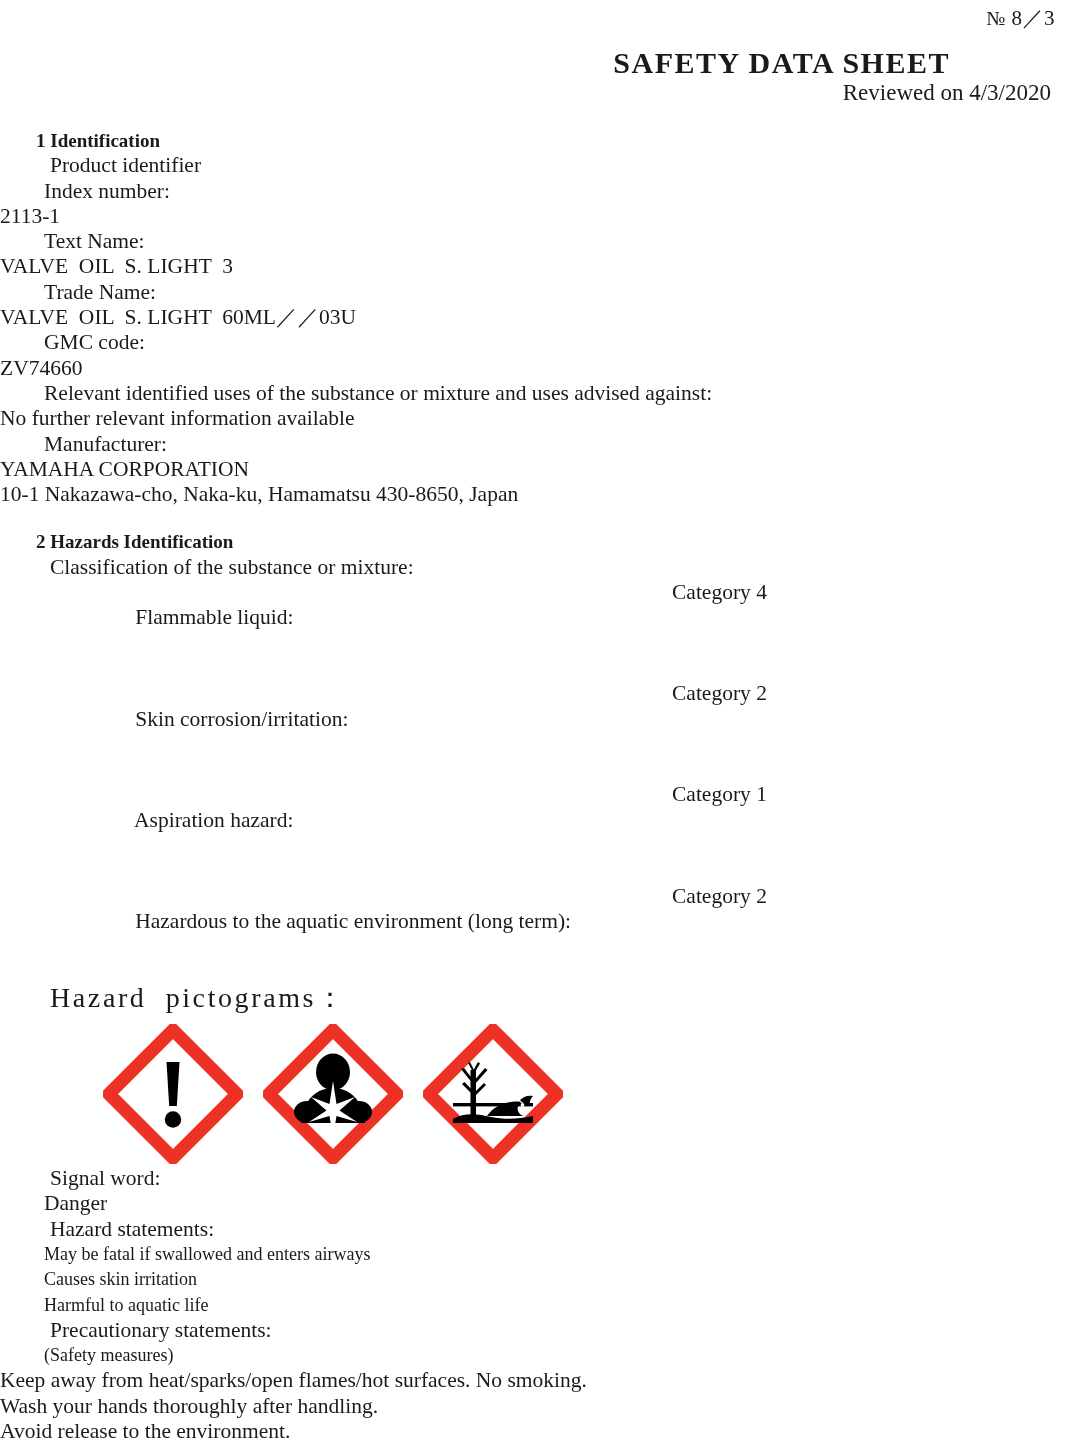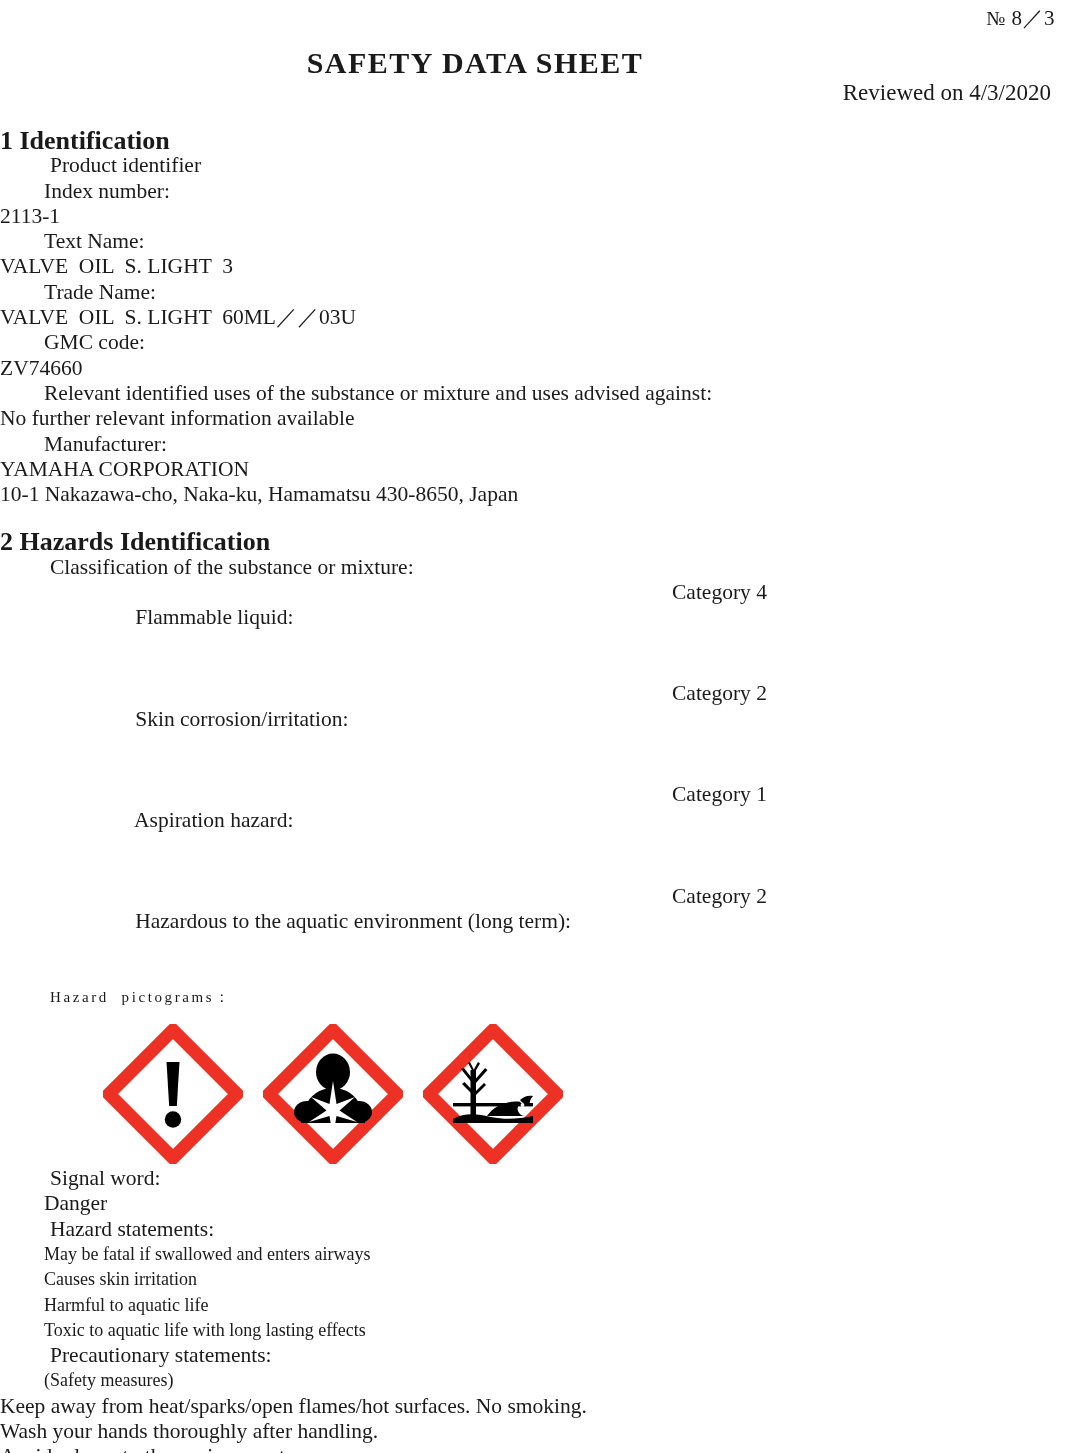--- a/index.html
+++ b/index.html
@@ -33,21 +33,21 @@
   }
   .page-no .no-abbr {
     font-variant: small-caps;
     font-size: 20px;
   }
   .doc-title {
     position: absolute;
     top: 46px;
     left: 0;
     width: 950px;
-    text-align: center;
+    text-align: right;
     font-size: 30px;
     font-weight: bold;
     letter-spacing: 1.5px;
   }
   .reviewed {
     position: absolute;
     top: 80px;
     right: 22px;
     font-size: 23px;
     white-space: nowrap;
@@ -59,34 +59,35 @@
     top: 128px;
     left: 0;
     width: 1073px;
   }
   .line {
     font-size: 21.5px;
     line-height: 25.3px;
     white-space: pre;
   }
   .sect-head {
-    font-size: 26px;
+    font-size: 19px;
     line-height: 25.3px;
     font-weight: bold;
     padding-left: 0px;
     white-space: pre;
+    margin-left: 36px;
   }
   .i1 { padding-left: 50px; }
   .i2 { padding-left: 44px; }
   .i3 { }
   .i3b { }
 
   .small { font-size: 18px; }
   .spaced {
-    font-size: 15px;
+    font-size: 28px;
     letter-spacing: 2.6px;
   }
   .gap-md { height: 22px; }
 
   
   .cls-row {
     position: relative;
     font-size: 21.5px;
     line-height: 25.3px;
     padding-left: 103px;
@@ -218,21 +219,20 @@
 
     </div>
 
     <div class="line i1">Signal word:</div>
     <div class="line i2">Danger</div>
 
     <div class="line i1">Hazard statements:</div>
     <div class="line i2 small">May be fatal if swallowed and enters airways</div>
     <div class="line i2 small">Causes skin irritation</div>
     <div class="line i2 small">Harmful to aquatic life</div>
-    <div class="line i2 small">Toxic to aquatic life with long lasting effects</div>
 
     <div class="line i1">Precautionary statements:</div>
 
     <div class="line i2 small">(Safety measures)</div>
     <div class="line i3b">Keep away from heat/sparks/open flames/hot surfaces. No smoking.</div>
     <div class="line i3b">Wash your hands thoroughly after handling.</div>
     <div class="line i3b">Avoid release to the environment.</div>
 
   </div>
 </div>

